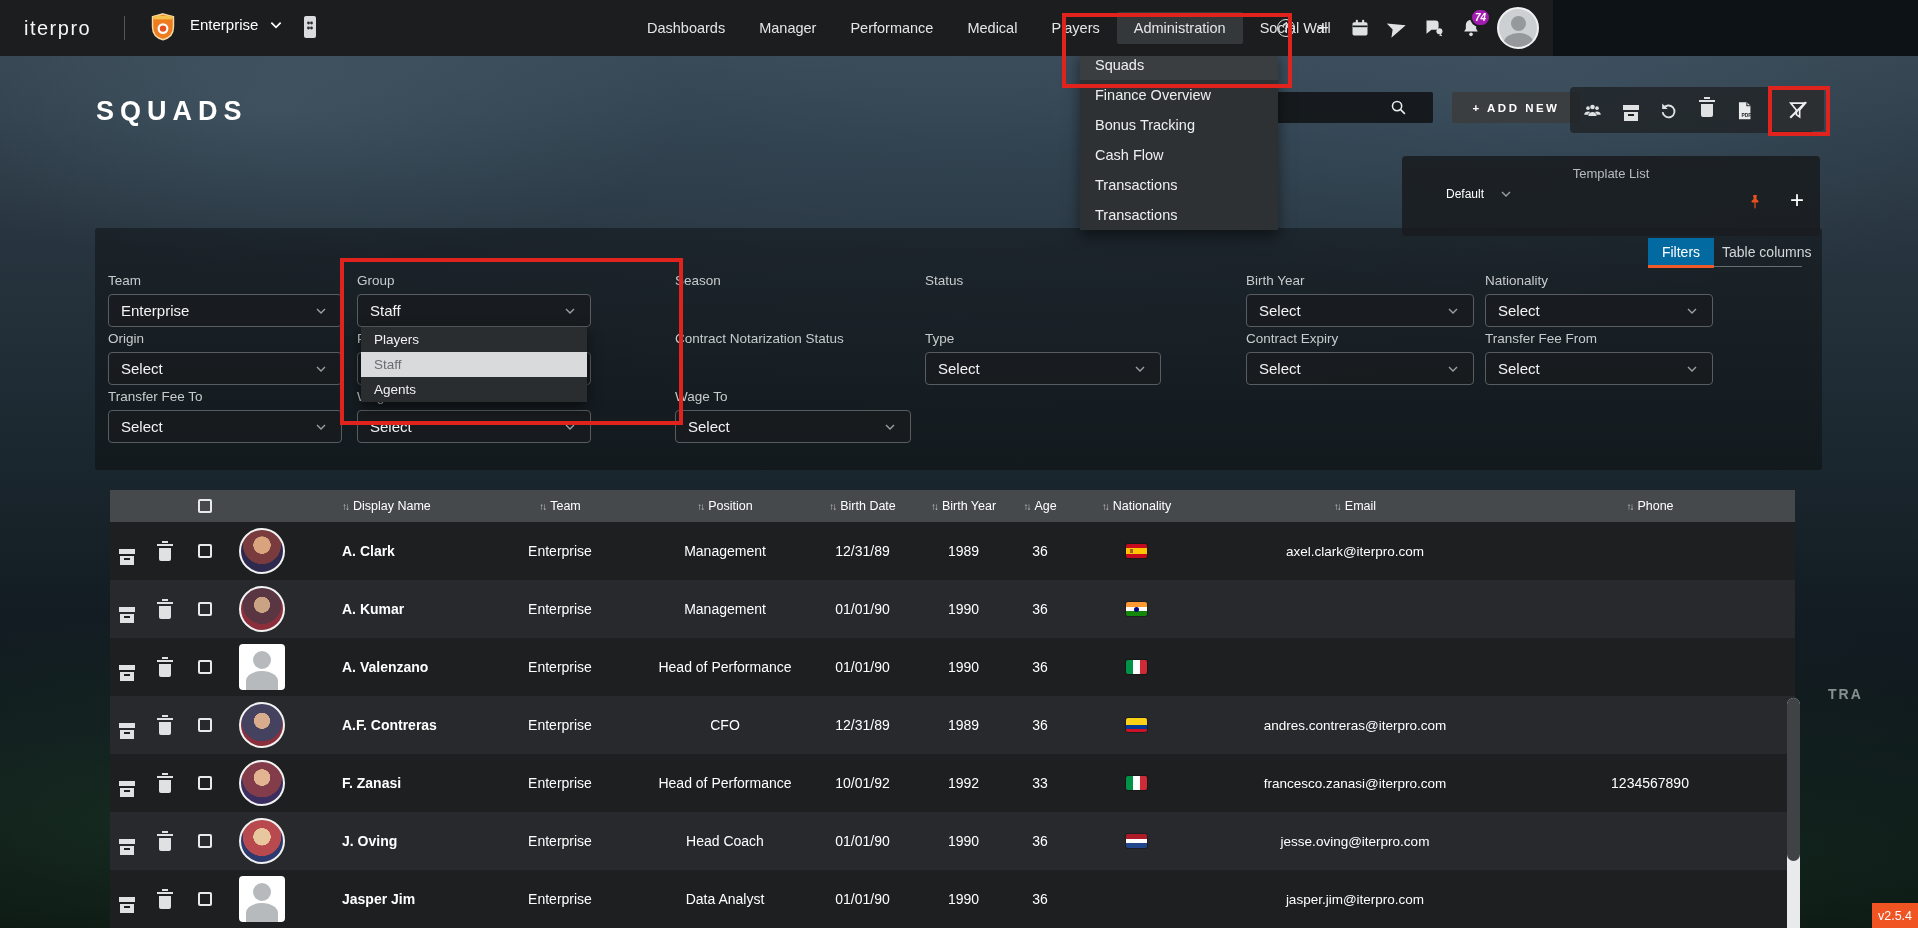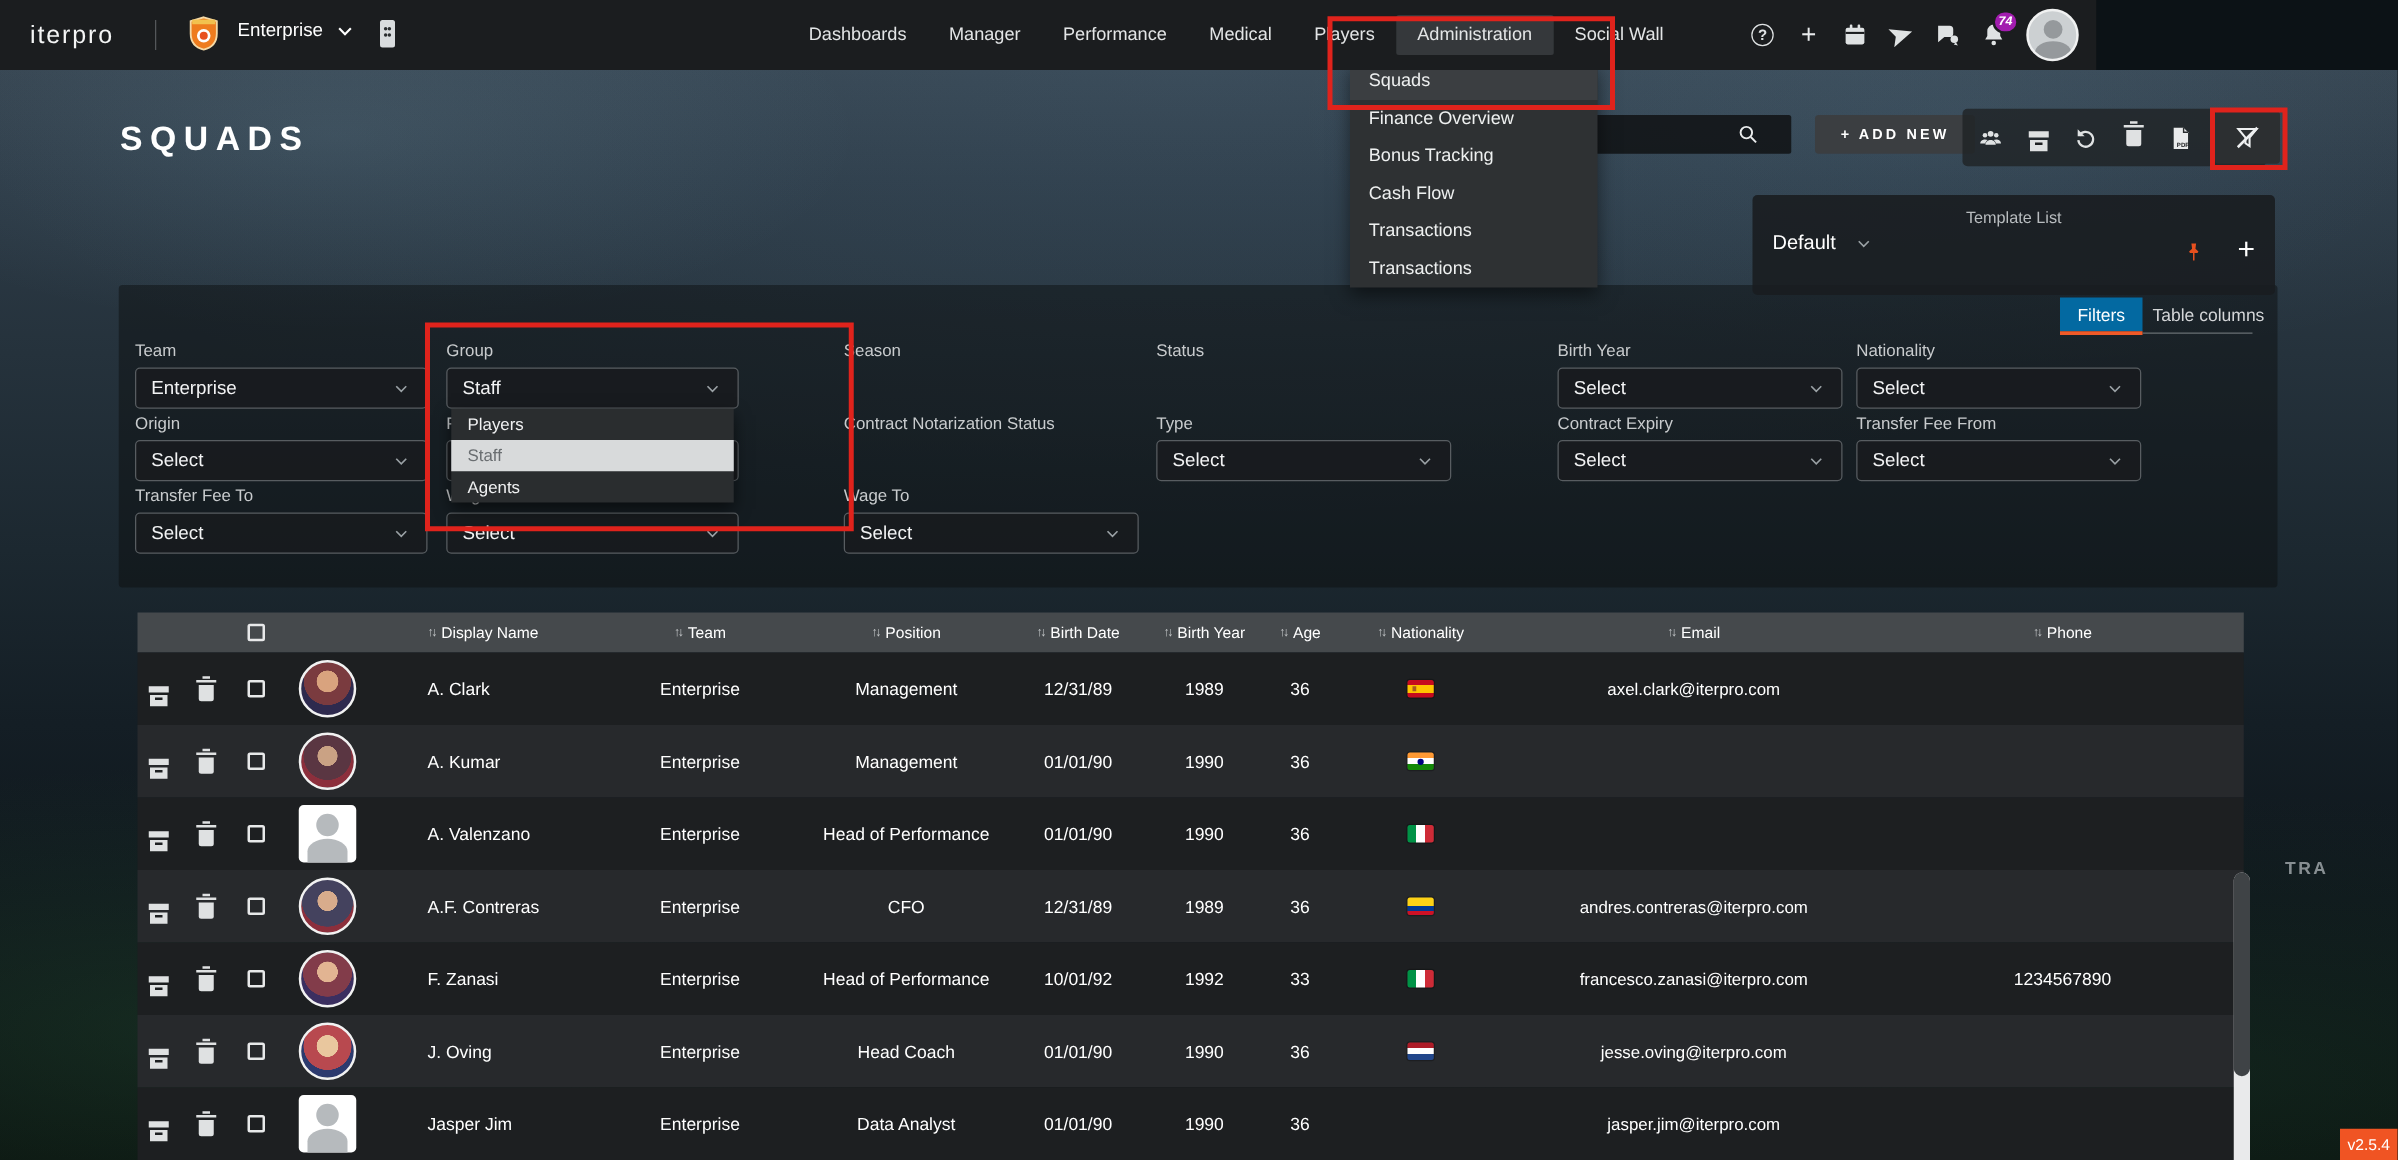--- a/index.html
+++ b/index.html
@@ -14,21 +14,21 @@
       radial-gradient(ellipse 900px 340px at 82% 4%, rgba(120,170,200,.10), transparent 60%),
       radial-gradient(ellipse 1400px 500px at 50% 0%, rgba(96,136,164,.14), transparent 72%),
       radial-gradient(ellipse 800px 300px at 8% 88%, rgba(38,84,52,.35), transparent 70%),
       radial-gradient(ellipse 900px 320px at 92% 92%, rgba(30,70,46,.30), transparent 70%),
       linear-gradient(180deg,#35434f 0%,#2d3b47 10%,#25323c 26%,#1c2830 44%,#141e25 60%,#0f171c 76%,#0a110f 100%);
   }
   #stadium-text { position:absolute; left:1828px; top:630px; color:rgba(215,220,224,.6);
     font-size:14px; font-weight:bold; letter-spacing:2px; }
 
   
-  #topbar { position:absolute; left:0; top:0; width:1677px; height:56px; background:#1b1d1f; z-index:40;
+  #topbar { position:absolute; left:0; top:0; width:1553px; height:56px; background:#1b1d1f; z-index:40;
     display:flex; align-items:center; }
   #logo { position:absolute; left:24px; top:17px; color:#f4f5f5; font-size:20px; font-weight:300; letter-spacing:1.5px; }
   #bar-div { position:absolute; left:124px; top:16px; width:1px; height:24px; background:#54575a; }
   #crest { position:absolute; left:148px; top:12px; width:30px; height:32px; }
   #team-selector { position:absolute; left:190px; top:16px; display:flex; align-items:center; gap:10px;
     color:#fff; font-size:15px; cursor:pointer; background:none; border:none; font-family:inherit; }
   #org-icon { position:absolute; left:300px; top:14px; width:20px; height:26px; }
 
   #main-nav { position:absolute; left:630px; top:0; height:56px; display:flex; align-items:center; }
   .nav-item { color:#e3e5e6; font-size:14.5px; padding:8px 17px; cursor:pointer; white-space:nowrap; }
@@ -73,21 +73,21 @@
     background:rgba(32,35,38,.82); border-radius:4px; display:flex; align-items:center; padding-left:13px; gap:19px; }
   .tbico { width:19px; height:19px; color:#dfe2e3; display:flex; align-items:center; justify-content:center; cursor:pointer; }
   .tbico svg { width:19px; height:19px; }
   #filter-clear-btn { position:absolute; left:1772px; top:89px; width:52px; height:42px; z-index:6;
     background:#2c2f31; border-radius:3px; display:flex; align-items:center; justify-content:center; cursor:pointer; }
 
   
   #template-panel { position:absolute; left:1402px; top:156px; width:418px; height:80px; z-index:5;
     background:rgba(26,29,32,.9); border-radius:4px; padding:10px 16px;text-align:center; }
   #template-label { color:#b8bcbf; font-size:13px; }
-  #template-select { display:flex; align-items:center; gap:14px; margin-top:5px; color:#fff; font-size:16px; cursor:pointer; }
+  #template-select { display:flex; align-items:center; gap:14px; margin-top:5px; color:#fff; font-size:12px; cursor:pointer;margin-left:28px; }
   #pin-icon { position:absolute; right:56px; top:36px; width:18px; height:20px; cursor:pointer; }
   #template-add { position:absolute; right:16px; top:30px; color:#fff; font-size:24px; font-weight:300; cursor:pointer; }
 
   
   #filters-card { position:absolute; left:95px; top:228px; width:1727px; height:242px; z-index:2;
     background:rgba(10,12,14,.46); border-radius:3px; }
   #tab-filters { position:absolute; left:1648px; top:238px; width:66px; height:27px; z-index:4;
     background:#0369a1; color:#fff; font-size:14px; display:flex; align-items:center; justify-content:center; cursor:pointer; }
   #tab-underline-orange { position:absolute; left:1648px; top:265px; width:66px; height:3px; background:#f05a28; z-index:5; }
   #tab-table-columns { position:absolute; left:1722px; top:238px; height:27px; z-index:4; color:#d4d6d8;
@@ -108,21 +108,21 @@
 
   
   #table { position:absolute; left:110px; top:490px; width:1685px; z-index:3; }
   #table-header { display:flex; height:32px; background:#45494c; align-items:center; }
   .hcell { color:#fff; font-size:12.5px; display:flex; align-items:center; justify-content:center; text-align:center; }
   .hcell .sort { color:#c3c6c8; font-size:10px; letter-spacing:-2px; margin-right:5px; }
   .hcell.left { justify-content:flex-start; padding-left:42px; }
   .trow { display:flex; height:58px; align-items:center; }
   .trow.dark { background:#1d1f21; } .trow.light { background:#27292c; }
   .tcell { display:flex; align-items:center; justify-content:center; color:#fff; font-size:14px; }
-  .tcell.left { justify-content:flex-start; padding-left:42px; }
+  .tcell.left { justify-content:flex-start; padding-left:42px;font-weight:bold; }
   .tcell.email { font-size:13.5px; }
   .c0{width:34px;} .c1{width:42px;} .c2{width:38px;} .c3{width:76px;} .c4{width:180px;}
   .c5{width:160px;} .c6{width:170px;} .c7{width:105px;} .c8{width:97px;} .c9{width:56px;}
   .c10{width:137px;} .c11{width:300px;} .c12{width:290px;}
 
   .i-check { width:14px; height:14px; border:2px solid #e8e9ea; border-radius:2px; cursor:pointer; }
   .i-archive { width:16px; height:5px; background:#dfe1e2; position:relative; cursor:pointer; }
   .i-archive::after { content:""; position:absolute; top:7px; left:1px; width:14px; height:9px; background:#dfe1e2; }
   .i-archive::before { content:""; position:absolute; top:9px; left:5px; width:6px; height:2px; background:#1d1f21; z-index:1; }
   .i-trash { width:12px; height:13px; background:#dfe1e2; border-radius:0 0 2px 2px; position:relative; margin-top:6px; cursor:pointer; }

